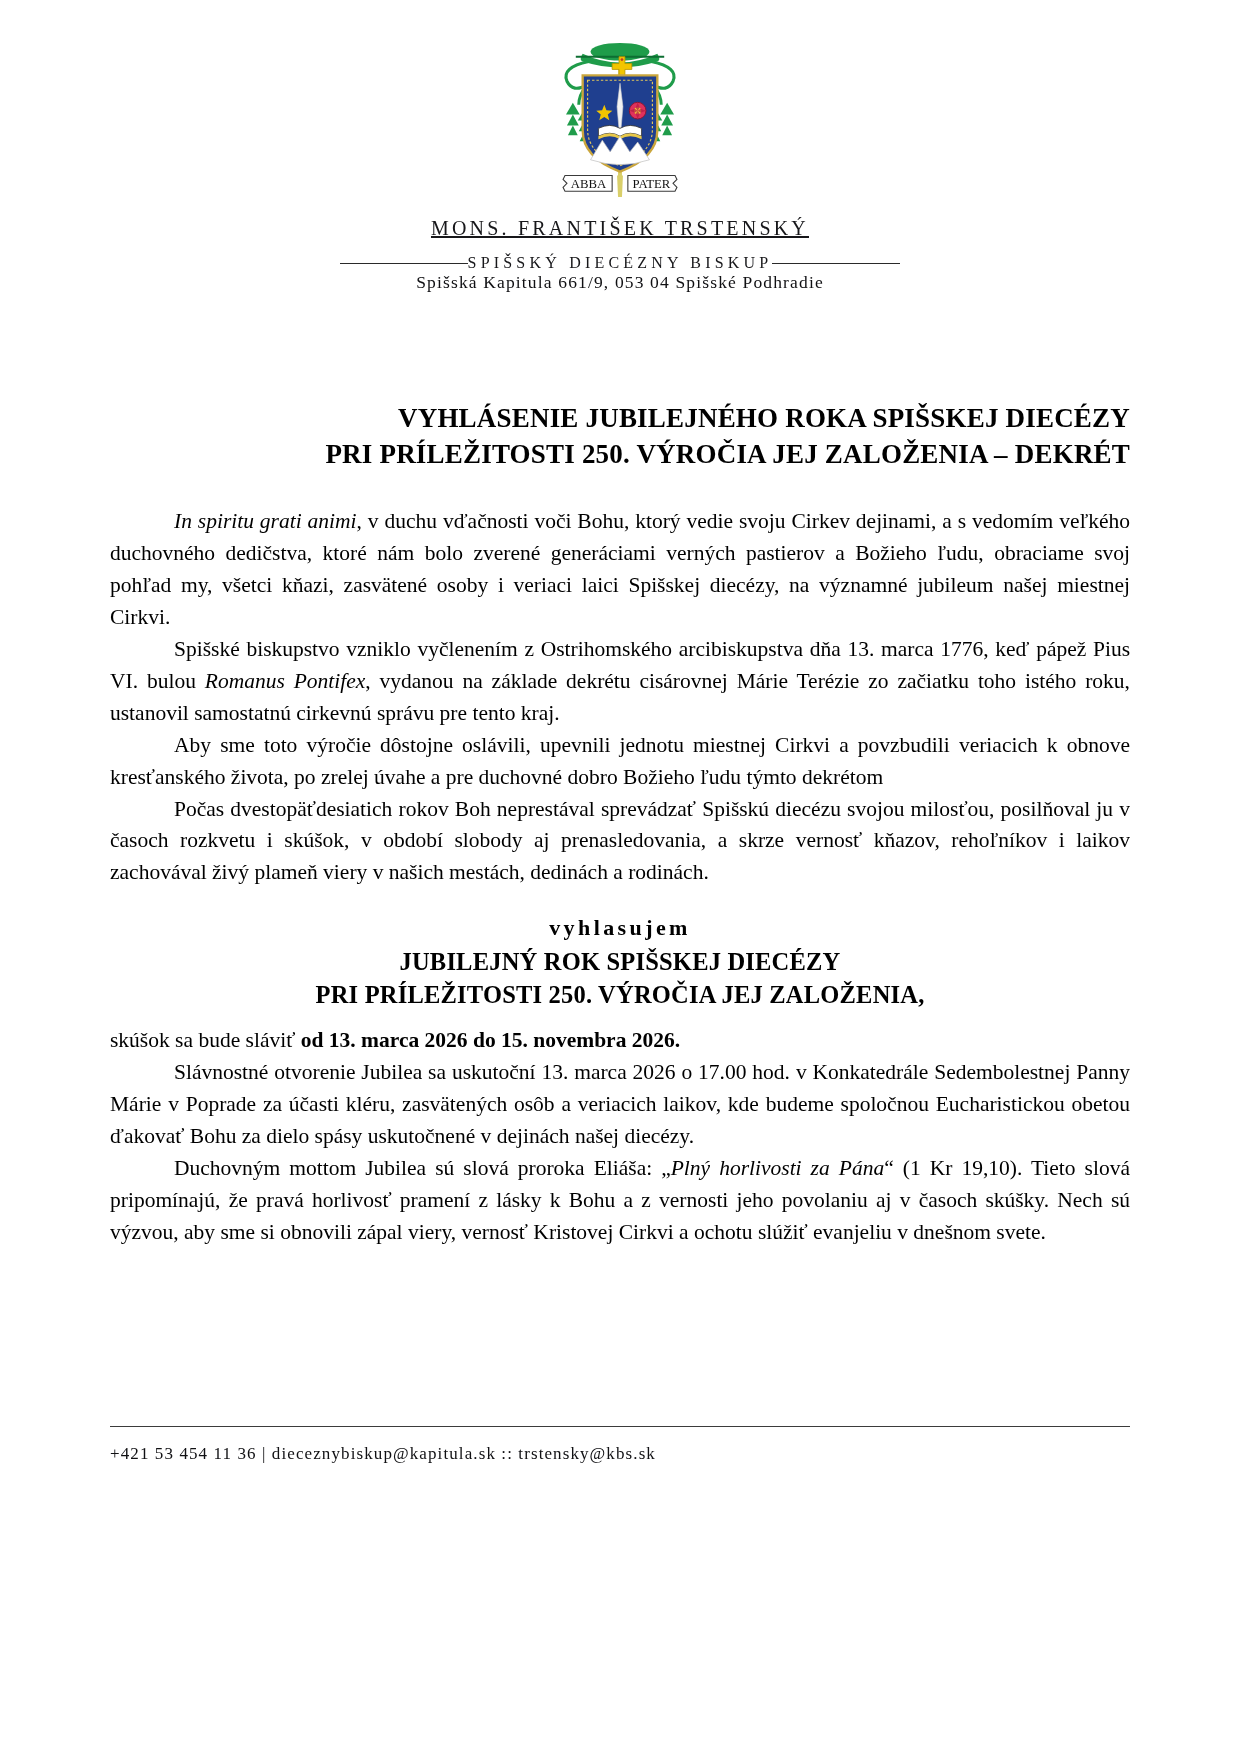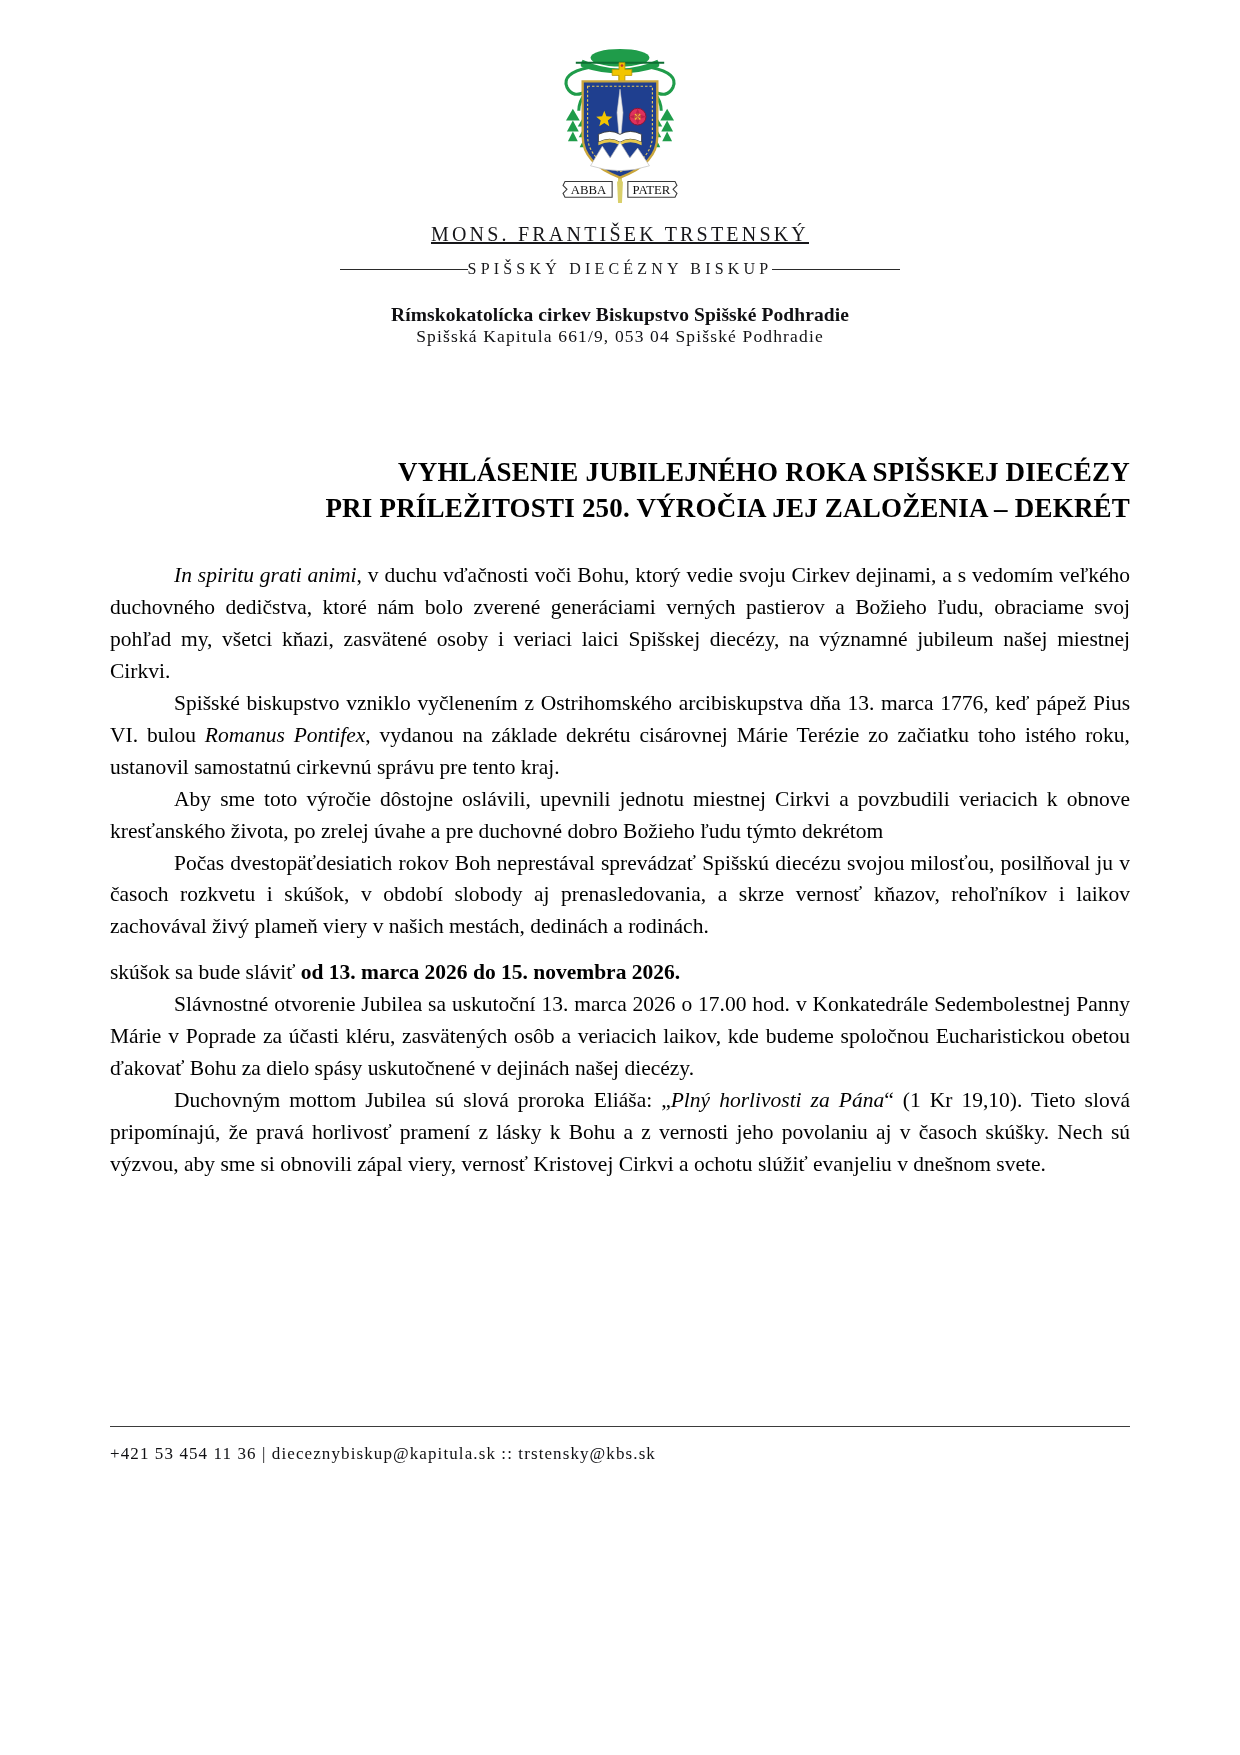--- a/index.html
+++ b/index.html
@@ -13,21 +13,21 @@
     font-family: "Liberation Serif", "DejaVu Serif", serif;
     color: #000000;
     position: relative;
     overflow: hidden;
   }
   .page {
     width: 1240px;
     height: 1660px;
     position: relative;
     box-sizing: border-box;
-    padding: 10px 110px;
+    padding: 4px 110px;
   }
 
   
   .letterhead {
     padding-top: 34px;
     text-align: center;
   }
   .crest {
     width: 200px;
     height: 165px;
@@ -216,40 +216,46 @@
     </svg>
 
     <div class="bishop-name">Mons. František Trstenský</div>
 
     <div class="title-rule-row">
       <span class="rule"></span>
       <span class="bishop-role">Spišský diecézny biskup</span>
       <span class="rule"></span>
     </div>
 
-    <div class="org-line">Rímskokatolícka cirkev Biskupstvo Spišské Podhradie</div>
     <div class="addr-line">Spišská Kapitula 661/9, 053 04 Spišské Podhradie</div>
   </div>
 
   <div class="doc-title">
     <div>VYHLÁSENIE JUBILEJNÉHO ROKA SPIŠSKEJ DIECÉZY</div>
     <div>PRI PRÍLEŽITOSTI 250. VÝROČIA JEJ ZALOŽENIA – DEKRÉT</div>
   </div>
 
   <div class="body-text">
 
     <p><span class="ital">In spiritu grati animi</span><span>, v duchu vďačnosti voči Bohu, ktorý vedie svoju Cirkev dejinami, a s vedomím veľkého duchovného dedičstva, ktoré nám bolo zverené generáciami verných pastierov a Božieho ľudu, obraciame svoj pohľad my, všetci kňazi, zasvätené osoby i veriaci laici Spišskej diecézy, na významné jubileum našej miestnej Cirkvi.</span></p>
 
     <p><span>Spišské biskupstvo vzniklo vyčlenením z Ostrihomského arcibiskupstva dňa 13. marca 1776, keď pápež Pius VI. bulou </span><span class="ital">Romanus Pontifex</span><span>, vydanou na základe dekrétu cisárovnej Márie Terézie zo začiatku toho istého roku, ustanovil samostatnú cirkevnú správu pre tento kraj.</span></p>
 
     <p>Aby sme toto výročie dôstojne oslávili, upevnili jednotu miestnej Cirkvi a povzbudili veriacich k obnove kresťanského života, po zrelej úvahe a pre duchovné dobro Božieho ľudu týmto dekrétom</p>
 
     <p>Počas dvestopäťdesiatich rokov Boh neprestával sprevádzať Spišskú diecézu svojou milosťou, posilňoval ju v časoch rozkvetu i skúšok, v období slobody aj prenasledovania, a skrze vernosť kňazov, rehoľníkov i laikov zachovával živý plameň viery v našich mestách, dedinách a rodinách.</p>
   </div>
 
+  <div class="declare">
+    <div class="declare-verb">vyhlasujem</div>
+    <div class="declare-heading">
+      <div>JUBILEJNÝ ROK SPIŠSKEJ DIECÉZY</div>
+      <div>PRI PRÍLEŽITOSTI 250. VÝROČIA JEJ ZALOŽENIA,</div>
+    </div>
+  </div>
 
   <div class="after-declare">
     <p class="noindent"><span>skúšok sa bude sláviť </span><span class="bold">od 13. marca 2026 do 15. novembra 2026.</span></p>
 
     <p>Slávnostné otvorenie Jubilea sa uskutoční 13. marca 2026 o 17.00 hod. v Konkatedrále Sedembolestnej Panny Márie v Poprade za účasti kléru, zasvätených osôb a veriacich laikov, kde budeme spoločnou Eucharistickou obetou ďakovať Bohu za dielo spásy uskutočnené v dejinách našej diecézy.</p>
 
     <p><span>Duchovným mottom Jubilea sú slová proroka Eliáša: „</span><span class="ital">Plný horlivosti za Pána</span><span>“ (1 Kr 19,10). Tieto slová pripomínajú, že pravá horlivosť pramení z lásky k Bohu a z vernosti jeho povolaniu aj v časoch skúšky. Nech sú výzvou, aby sme si obnovili zápal viery, vernosť Kristovej Cirkvi a ochotu slúžiť evanjeliu v dnešnom svete.</span></p>
   </div>
 
   <div class="footer">

